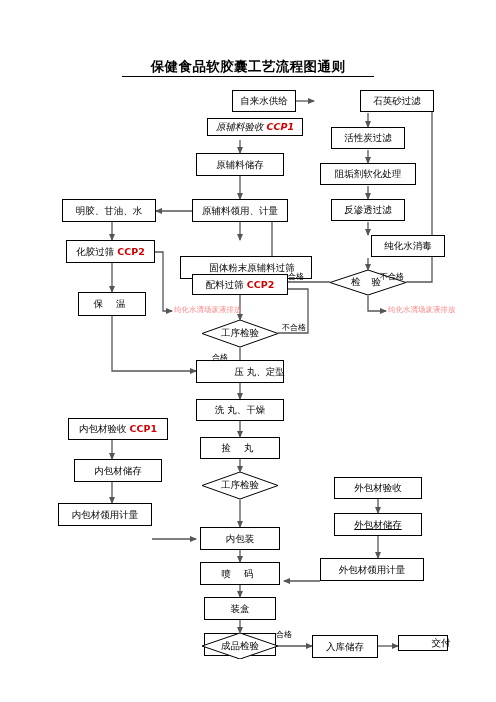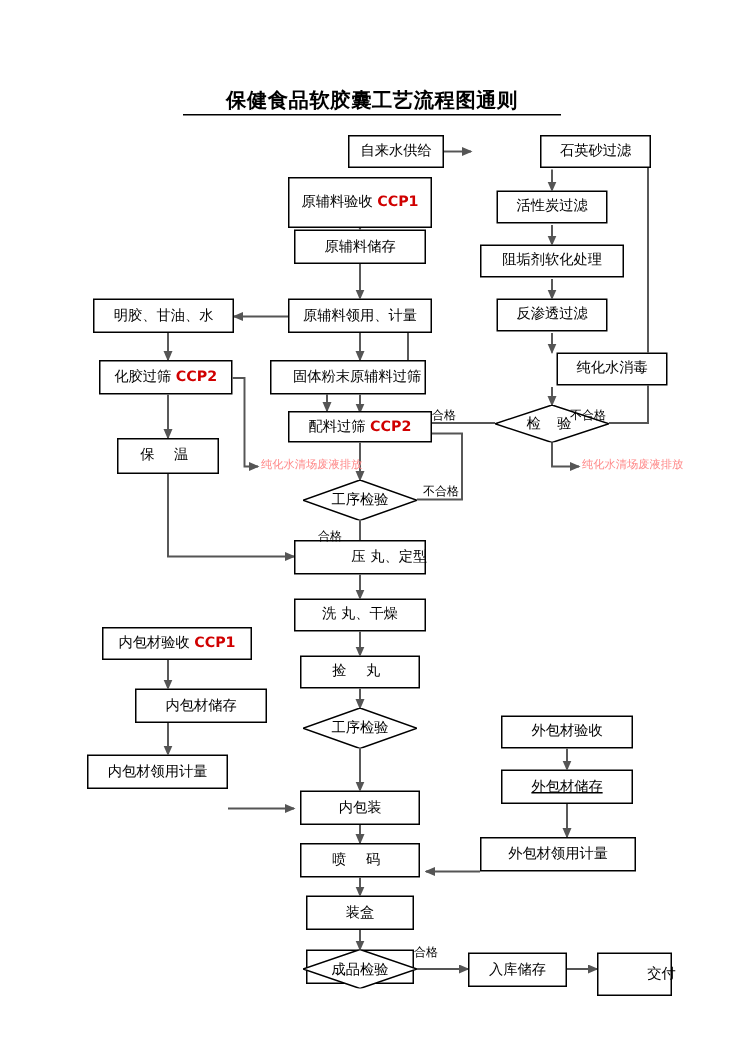--- a/index.html
+++ b/index.html
@@ -131,27 +131,27 @@
     <svg class="dshape" viewBox="0 0 76 25" preserveAspectRatio="none">
       <polygon points="38,0 76,12.5 38,25 0,12.5" fill="#fff" stroke="#000" stroke-width="1"></polygon>
     </svg>
     <div class="dlabel">
       <span class="sp">检 验</span>
     </div>
   </div>
   <div class="elabel" style="left:288px;top:271px;">合格</div>
   <div class="elabel" style="left:380px;top:271px;">不合格</div>
 
-  <div class="node" style="left:192px;top:118px;width:96px;height:34px;">
+  <div class="node" style="left:207px;top:118px;width:96px;height:18px;font-style:italic;">
     <span>原辅料验收</span>
       <span class="ccp">CCP1</span>
   </div>
   <div class="node" style="left:196px;top:153px;width:88px;height:23px;">原辅料储存</div>
   <div class="node" style="left:192px;top:199px;width:96px;height:23px;">原辅料领用、计量</div>
-  <div class="node" style="left:180px;top:240px;width:104px;height:23px;padding-left:12px;">固体粉末原辅料过筛</div>
+  <div class="node" style="left:180px;top:256px;width:132px;height:23px;padding-left:12px;">固体粉末原辅料过筛</div>
 
   <div class="node" style="left:62px;top:199px;width:94px;height:23px;">明胶、甘油、水</div>
   <div class="node" style="left:66px;top:240px;width:89px;height:23px;">
     <span>化胶过筛</span>
       <span class="ccp">CCP2</span>
   </div>
   <div class="node" style="left:78px;top:292px;width:68px;height:24px;">
     <span class="sp">保 温</span>
   </div>
 
@@ -193,27 +193,27 @@
 
   <div class="diamond" style="left:202px;top:633px;width:76px;height:26px;">
     <svg class="dshape" viewBox="0 0 76 26" preserveAspectRatio="none">
       <polygon points="38,0 76,13 38,26 0,13" fill="#fff" stroke="#000" stroke-width="1"></polygon>
     </svg>
     <div class="dlabel">成品检验</div>
   </div>
   <div class="elabel" style="left:276px;top:629px;">合格</div>
 
   <div class="node" style="left:312px;top:635px;width:66px;height:23px;">入库储存</div>
-  <div class="node" style="left:398px;top:635px;width:50px;height:29px;padding-left:36px;">交付</div>
+  <div class="node" style="left:398px;top:635px;width:50px;height:16px;padding-left:36px;">交付</div>
 
   <div class="node" style="left:68px;top:418px;width:100px;height:22px;">
     <span>内包材验收</span>
       <span class="ccp">CCP1</span>
   </div>
-  <div class="node" style="left:90px;top:459px;width:88px;height:23px;">内包材储存</div>
+  <div class="node" style="left:74px;top:459px;width:88px;height:23px;">内包材储存</div>
   <div class="node" style="left:58px;top:503px;width:94px;height:23px;">内包材领用计量</div>
 
   <div class="node" style="left:334px;top:477px;width:88px;height:22px;">外包材验收</div>
   <div class="node" style="left:334px;top:513px;width:88px;height:23px;text-decoration:underline;">外包材储存</div>
   <div class="node" style="left:320px;top:558px;width:104px;height:23px;">外包材领用计量</div>
 
   <div class="rlabel" style="left:174px;top:305px;">纯化水清场废液排放</div>
   <div class="rlabel" style="left:388px;top:305px;">纯化水清场废液排放</div>
 
 </div>

